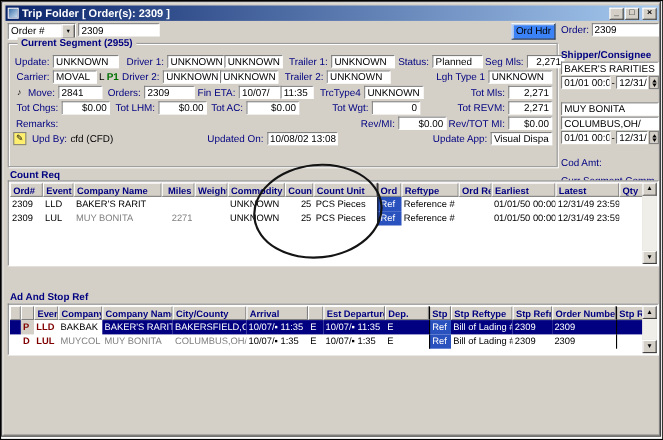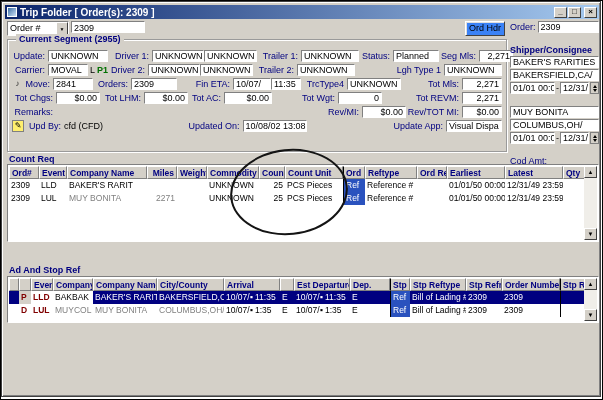--- a/index.html
+++ b/index.html
@@ -144,21 +144,21 @@
       <span class="lbl" style="width:52px">Lgh Type 1</span>
       <span class="fld" style="width:58px">UNKNOWN</span>
     </div>
 
     <div class="srow">
       <span class="mini-icon">♪</span>
       <span class="lbl" style="width:28px">Move:</span>
       <span class="fld" style="width:40px">2841</span>
       <span class="lbl" style="width:38px">Orders:</span>
       <span class="fld" style="width:46px">2309</span>
-      <span class="lbl" style="width:56px">Fin ETA:</span>
+      <span class="lbl" style="width:40px">Fin ETA:</span>
       <span class="fld" style="width:38px">10/07/</span>
       <span class="fld" style="width:30px">11:35</span>
       <span class="lbl" style="width:46px">TrcType4</span>
       <span class="fld" style="width:54px">UNKNOWN</span>
       <span class="spacer"></span>
       <span class="lbl" style="width:40px">Tot Mls:</span>
       <span class="fld num" style="width:40px">2,271</span>
     </div>
 
     <div class="srow">
@@ -198,21 +198,20 @@
     </div>
   </div>
 
   <div id="rightpanel">
     <div class="rp-row">
       <span class="lbl9">Order:</span>
       <span class="fld grow">2309</span>
     </div>
     <div class="rp-title">Shipper/Consignee</div>
     <div class="fld rp-fld">BAKER'S RARITIES</div>
-    <div class="fld rp-fld">BAKERSFIELD,CA/</div>
     <div class="rp-row">
       <span class="fld" style="width:45px">01/01 00:00</span>
       <span class="dash">-</span>
       <span class="fld grow">12/31/</span>
       <span class="spin">
           <i class="tu"></i>
           <i class="td"></i>
         </span>
     </div>
     <div class="fld rp-fld" style="margin-top:2px">MUY BONITA</div>

